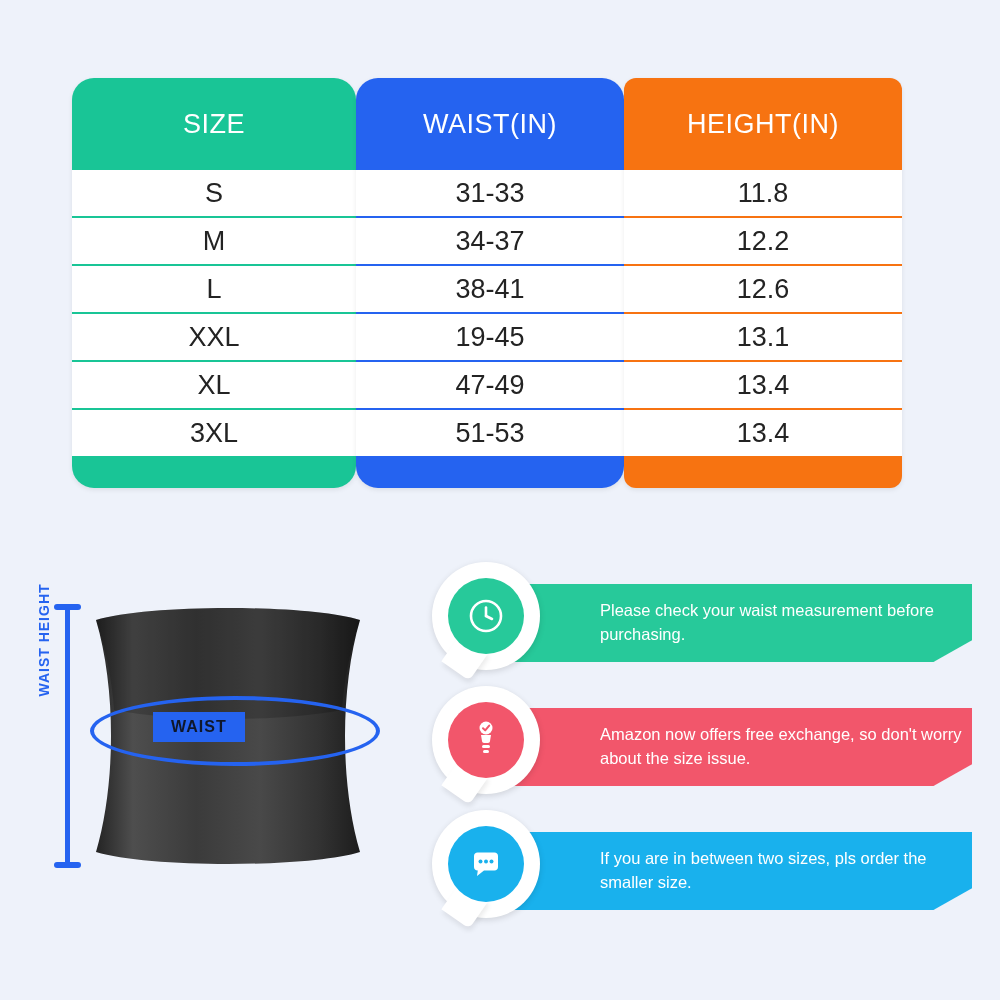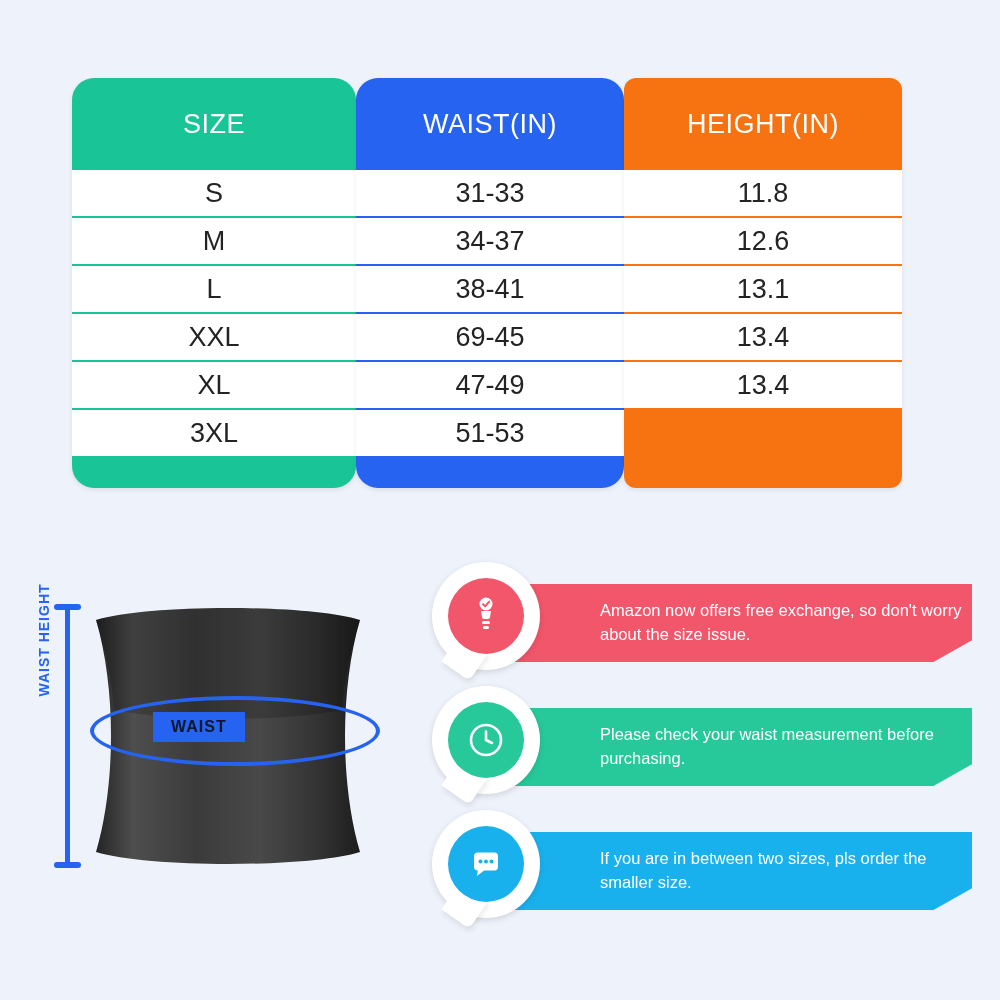--- a/index.html
+++ b/index.html
@@ -221,30 +221,31 @@
       <div class="cell">3XL</div>
     </div>
   </div>
 
   <div class="col col-waist">
     <div class="col-head">WAIST(IN)</div>
     <div class="col-body">
       <div class="cell">31-33</div>
       <div class="cell">34-37</div>
       <div class="cell">38-41</div>
-      <div class="cell">69-45</div>
+      <div class="cell">19-45</div>
       <div class="cell">47-49</div>
       <div class="cell">51-53</div>
     </div>
   </div>
 
   <div class="col col-height">
     <div class="col-head">HEIGHT(IN)</div>
     <div class="col-body">
       <div class="cell">11.8</div>
+      <div class="cell">12.2</div>
       <div class="cell">12.6</div>
       <div class="cell">13.1</div>
       <div class="cell">13.4</div>
       <div class="cell">13.4</div>
     </div>
   </div>
 
 </div>
 
 <div class="product-area">
@@ -270,56 +271,56 @@
     <div class="bracket-cap bottom"></div>
   </div>
   <div class="height-label">WAIST HEIGHT</div>
 
   <div class="waist-ellipse"></div>
   <div class="waist-badge">WAIST</div>
 </div>
 
 <div class="notes">
 
+  <div class="note note-2">
+    <div class="ribbon">
+      <span>Please check your waist measurement before purchasing.</span>
+    </div>
+    <div class="bubble">
+      <div class="bubble-outer"></div>
+      <div class="bubble-tail"></div>
+      <div class="bubble-inner">
+        <svg width="42" height="42" viewBox="0 0 42 42">
+          <circle cx="21" cy="21" r="15" fill="none" stroke="#ffffff" stroke-width="2.6"></circle>
+          <line x1="21" y1="21" x2="21" y2="12.5" stroke="#ffffff" stroke-width="2.6" stroke-linecap="round"></line>
+          <line x1="21" y1="21" x2="27" y2="24" stroke="#ffffff" stroke-width="2.6" stroke-linecap="round"></line>
+        </svg>
+      </div>
+    </div>
+  </div>
+
   <div class="note note-1">
     <div class="ribbon">
       <span>Amazon now offers free exchange, so don't worry about the size issue.</span>
     </div>
     <div class="bubble">
       <div class="bubble-outer"></div>
       <div class="bubble-tail"></div>
       <div class="bubble-inner">
         <svg width="42" height="42" viewBox="0 0 42 42">
           <circle cx="21" cy="9" r="6.5" fill="#ffffff"></circle>
           <path d="M16 16 L26 16 L25 22 C25 23 24 24 23 24 L19 24 C18 24 17 23 17 22 Z" fill="#ffffff"></path>
           <rect x="17" y="26" width="8" height="3" rx="1.5" fill="#ffffff"></rect>
           <rect x="18" y="31" width="6" height="3" rx="1.5" fill="#ffffff"></rect>
           <path d="M18 9.2 L20.2 11.4 L24.2 6.6" stroke="#f2566b" stroke-width="2" fill="none" stroke-linecap="round" stroke-linejoin="round"></path>
         </svg>
       </div>
     </div>
   </div>
 
-  <div class="note note-2">
-    <div class="ribbon">
-      <span>Please check your waist measurement before purchasing.</span>
-    </div>
-    <div class="bubble">
-      <div class="bubble-outer"></div>
-      <div class="bubble-tail"></div>
-      <div class="bubble-inner">
-        <svg width="42" height="42" viewBox="0 0 42 42">
-          <circle cx="21" cy="21" r="15" fill="none" stroke="#ffffff" stroke-width="2.6"></circle>
-          <line x1="21" y1="21" x2="21" y2="12.5" stroke="#ffffff" stroke-width="2.6" stroke-linecap="round"></line>
-          <line x1="21" y1="21" x2="27" y2="24" stroke="#ffffff" stroke-width="2.6" stroke-linecap="round"></line>
-        </svg>
-      </div>
-    </div>
-  </div>
-
   <div class="note note-3">
     <div class="ribbon">
       <span>If you are in between two sizes, pls order the smaller size.</span>
     </div>
     <div class="bubble">
       <div class="bubble-outer"></div>
       <div class="bubble-tail"></div>
       <div class="bubble-inner">
         <svg width="42" height="42" viewBox="0 0 42 42">
           <path d="M9 13 C9 11 10.5 9.5 12.5 9.5 L29.5 9.5 C31.5 9.5 33 11 33 13 L33 24 C33 26 31.5 27.5 29.5 27.5 L19 27.5 L12 33 L12.8 27.5 L12.5 27.5 C10.5 27.5 9 26 9 24 Z" fill="#ffffff"></path>

